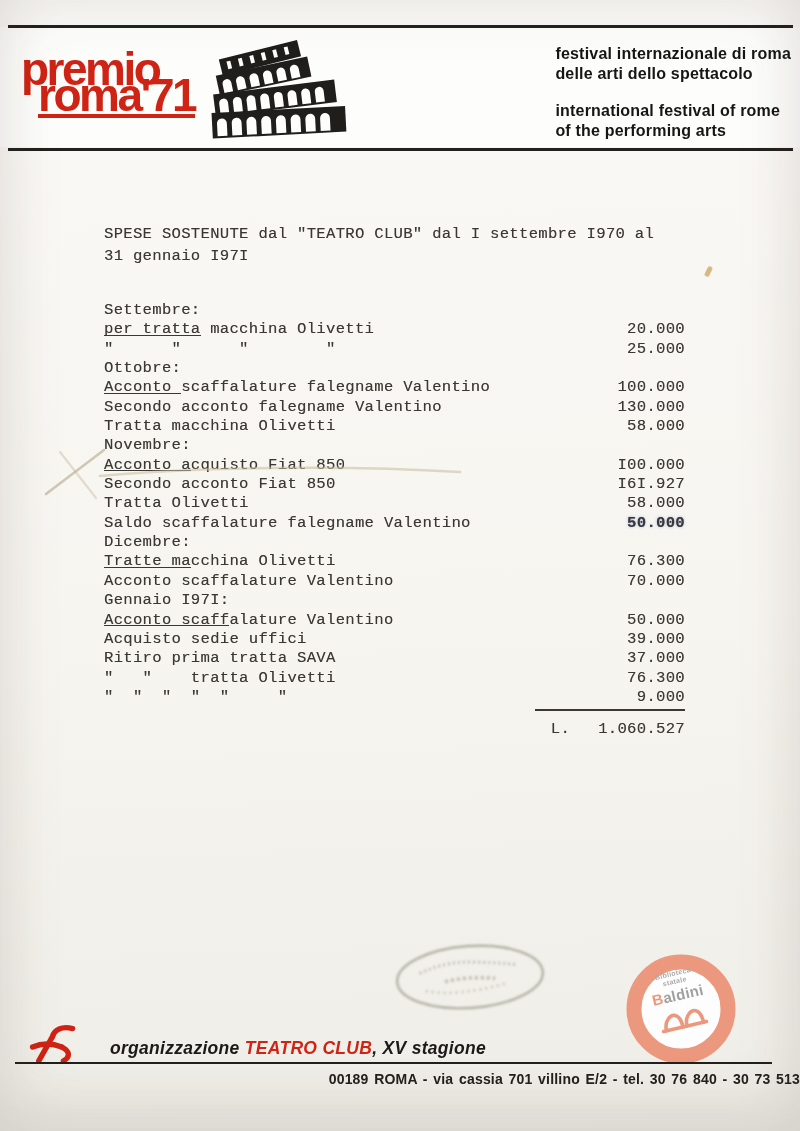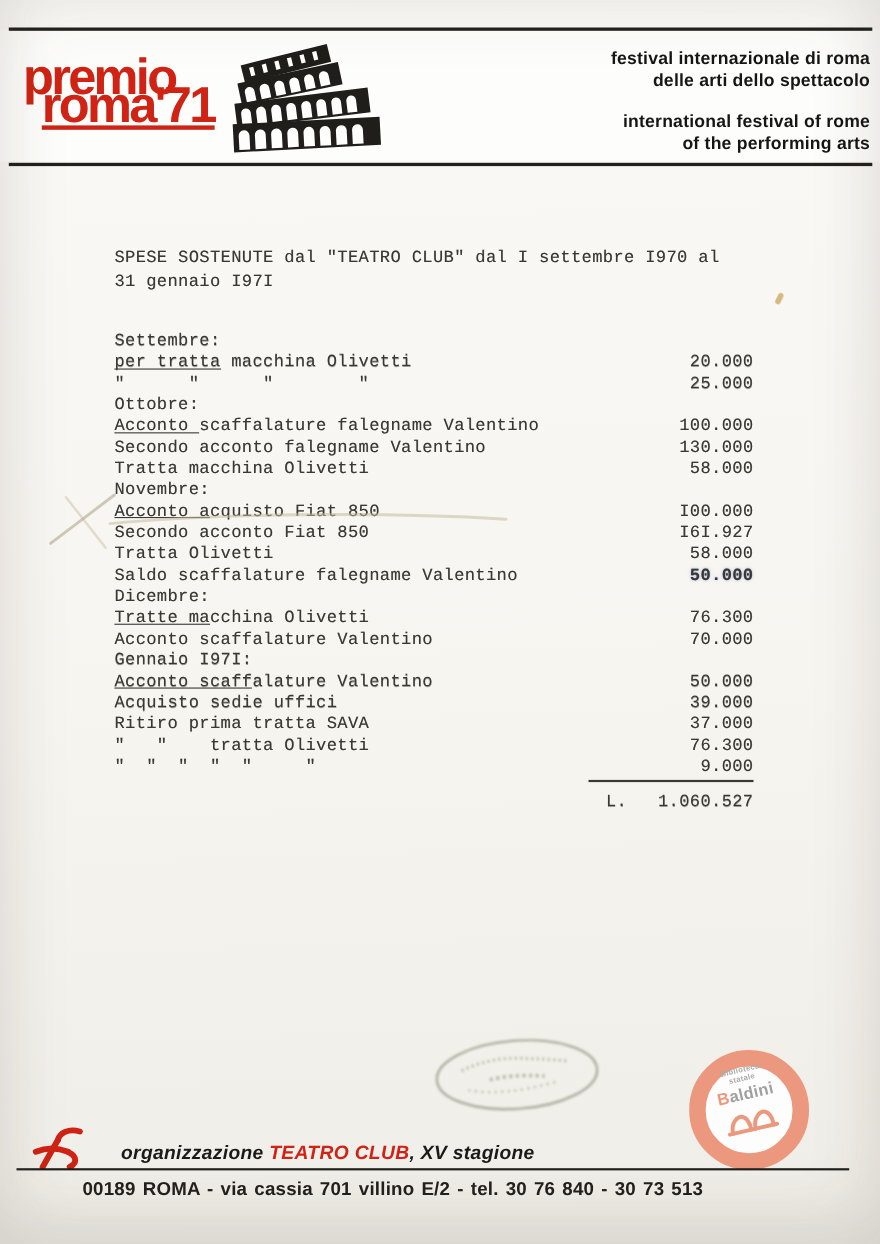--- a/index.html
+++ b/index.html
@@ -10,21 +10,21 @@
         box-shadow:inset 0 0 70px rgba(70,62,48,.10), inset 0 -30px 55px rgba(70,62,48,.07);}
   
   .head-band{position:absolute;left:0;top:27px;width:800px;height:120px;background:#fdfdfb;}
   .rule{position:absolute;background:#23211e;}
   .rule.top{left:8px;top:25px;width:785px;height:2.5px;}
   .rule.head-bottom{left:8px;top:148px;width:785px;height:2.5px;}
   .logo-line{position:absolute;font-weight:bold;font-size:46px;letter-spacing:-2.5px;line-height:1;}
   .logo-line.l1{left:21px;top:46px;}
   .logo-line.l2{left:38px;top:72px;text-decoration:underline;}
   .colosseum{position:absolute;left:200px;top:30px;}
-  .taglines{position:absolute;right:9px;top:44px;text-align:right;
+  .taglines{position:absolute;right:9px;top:44px;
             font-size:16px;font-weight:bold;color:#161616;line-height:20px;letter-spacing:.2px;margin-left:45px;}
   .taglines .grp2{margin-top:17px;}
   
   .type{font-family:"Liberation Mono","DejaVu Sans Mono",monospace;font-size:15.5px;
         letter-spacing:.35px;color:#3b3833;text-shadow:.2px .2px .6px rgba(50,46,40,.45);}
   .doc-title{position:absolute;left:104px;top:223px;width:620px;line-height:22px;}
   .expense-list{position:absolute;left:104px;top:301px;width:581px;}
   .row{display:flex;justify-content:space-between;align-items:baseline;height:19.35px;}
   .row .lbl{white-space:pre;}
   .row .amt{white-space:pre;}
@@ -48,22 +48,22 @@
   .b-small{font-size:7px;color:#a6a6a6;line-height:8px;font-weight:bold;letter-spacing:.3px;}
   .b-name{font-size:15px;font-weight:bold;letter-spacing:.3px;line-height:17px;margin-top:1px;}
   .b-name .init{color:#ec9276;}
   .b-name .rest{color:#9b9b9b;}
   .b-book{margin-top:2px;}
   
   .tc-mark{position:absolute;left:18px;top:1024px;}
   .org-line{position:absolute;left:110px;top:1038px;font-size:17.5px;font-weight:bold;
             color:#1c1a18;letter-spacing:.3px;font-style:italic;}
   .rule.footer{left:15px;top:1062px;width:757px;height:2.4px;}
-  .address-line{position:absolute;left:75px;right:0;top:1071px;text-align:left;
-            font-size:17px;font-weight:bold;color:#23211e;letter-spacing:.2px;word-spacing:1.5px;}
+  .address-line{position:absolute;left:75px;right:0;top:1071px;text-align:right;
+            font-size:14px;font-weight:bold;color:#23211e;letter-spacing:.2px;word-spacing:1.5px;}
 </style>
 </head>
 <body>
 
 <div class="page">
 
   <div class="head-band"></div>
   <div class="rule top"></div>
   <div class="rule head-bottom"></div>
 

